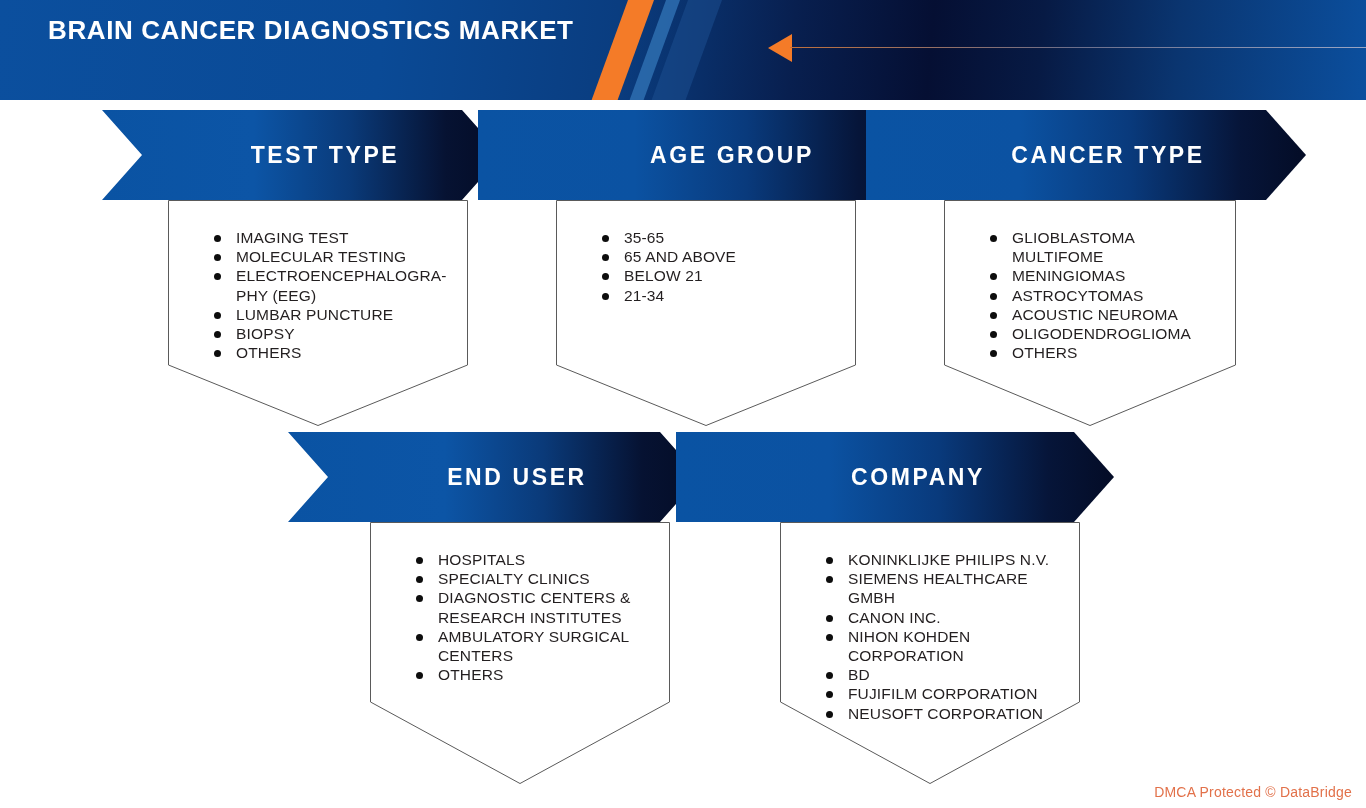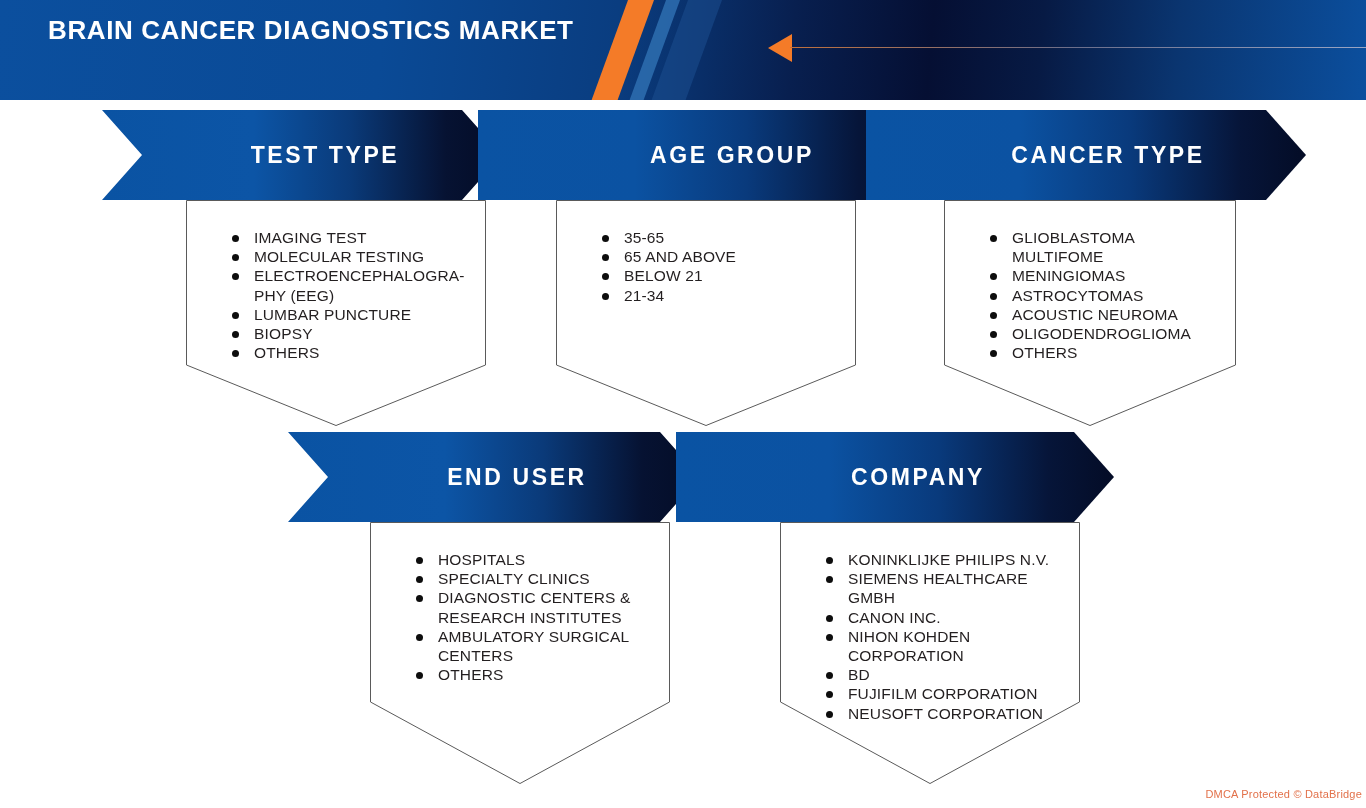--- a/index.html
+++ b/index.html
@@ -76,30 +76,30 @@
     position:relative;
     color:#231f20;font-size:15.5px;line-height:19.2px;
     letter-spacing:.15px;text-transform:uppercase;
     margin:0 0 0 0;padding:0 0 0 4px;
   }
   ul.bullets li::before{
     content:"";position:absolute;left:-18px;top:7px;
     width:7px;height:7px;border-radius:50%;background:#0d0d0d;
   }
 
-  #card-test    {left:186px;top:200px;width:300px;height:226px;}
+  #card-test    {left:168px;top:200px;width:300px;height:226px;}
   #card-age     {left:556px;top:200px;width:300px;height:226px;}
   #card-cancer  {left:944px;top:200px;width:292px;height:226px;}
   #card-end     {left:370px;top:522px;width:300px;height:262px;}
   #card-company {left:780px;top:522px;width:300px;height:262px;}
 
   
   .footer{
-    position:absolute;right:4px;bottom:8px;
-    color:#e2714a;font-size:11px;letter-spacing:.2px;
+    position:absolute;right:14px;bottom:8px;
+    color:#e2714a;font-size:14px;letter-spacing:.2px;
   }
 </style>
 </head>
 <body>
 
 <div id="stage">
 
   <div class="header">
     <div class="hdr-stripe orange"></div>
     <div class="hdr-stripe lite1"></div>

